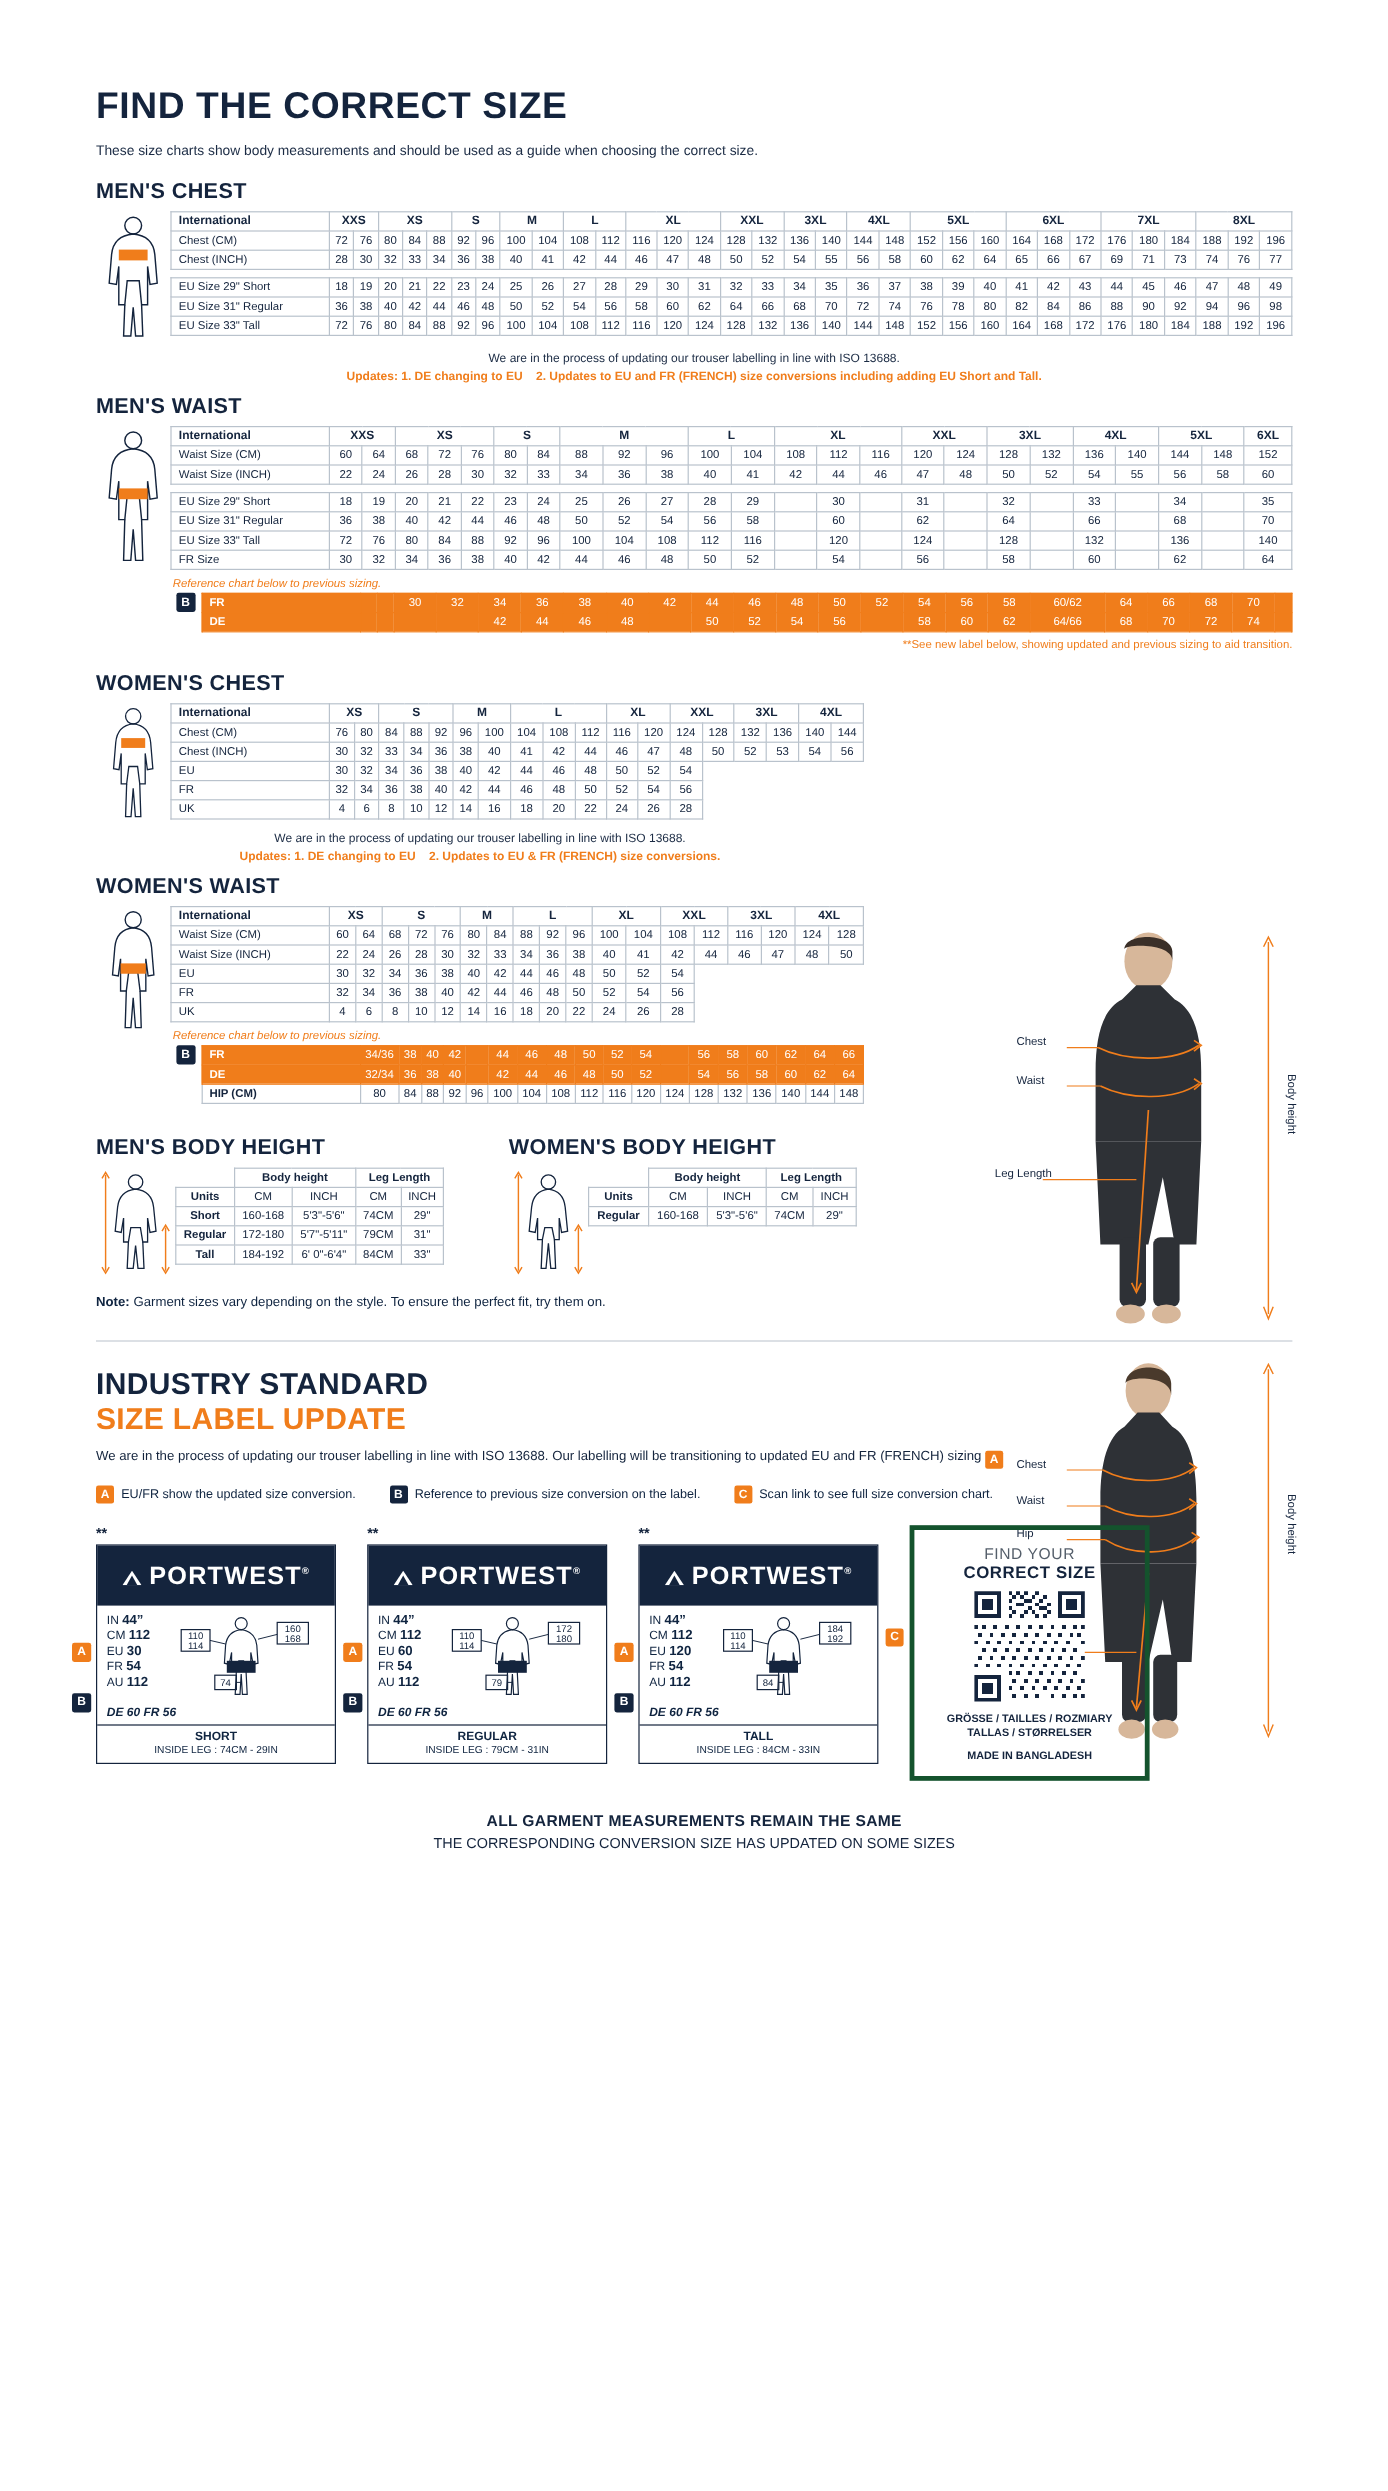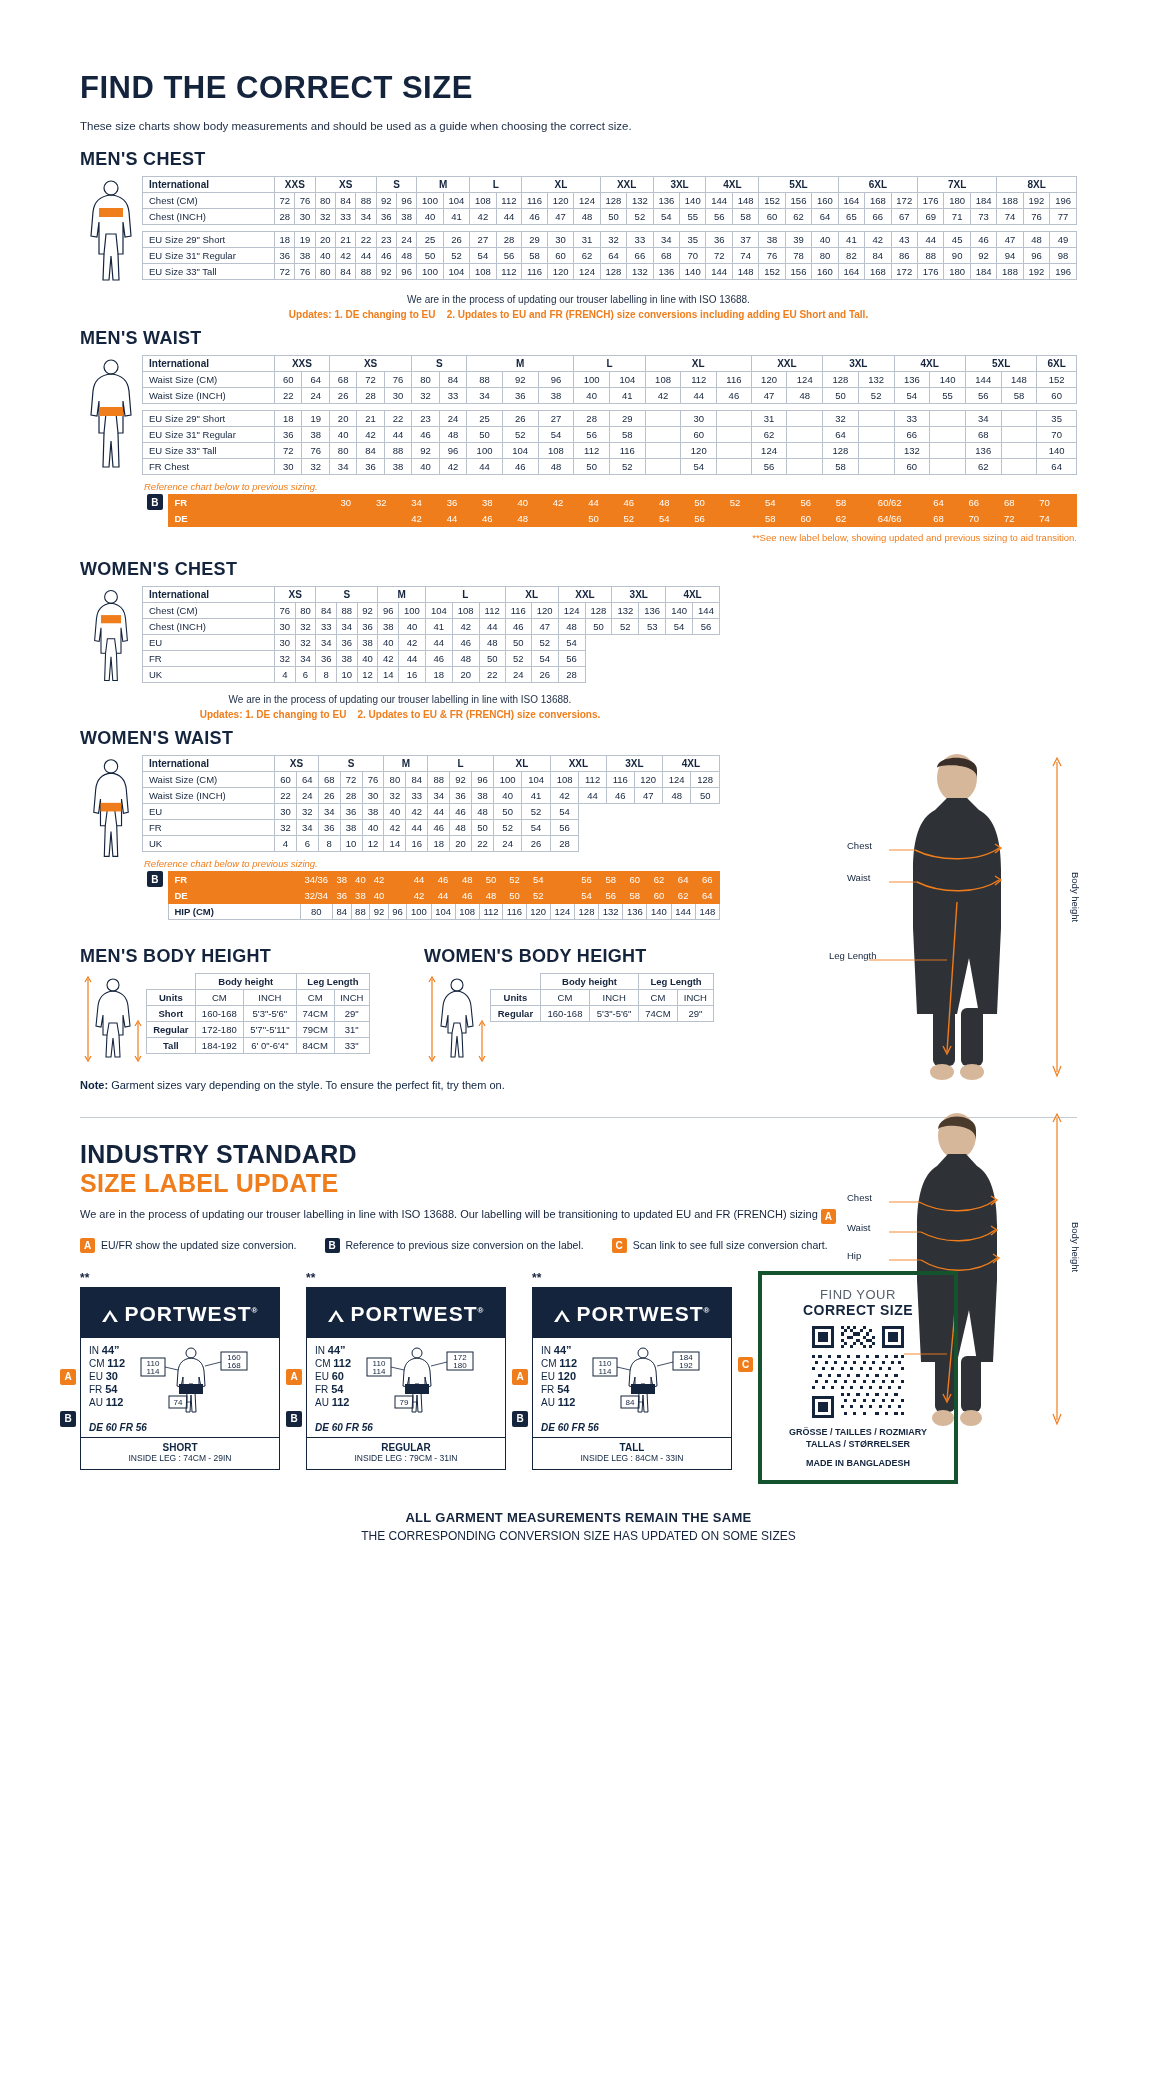--- a/index.html
+++ b/index.html
@@ -68,21 +68,21 @@
     border:1px solid #b9c2cc; padding:2px 4px; text-align:center; height:16px;
     font-weight:normal; color:#14243d;
   }
   table.bh th { font-weight:bold; }
   table.bh td.rowlbl, table.bh th.rowlbl { font-weight:bold; }
 
   
   .fig svg { display:block; }
 
   
-  .models { position:absolute; right:78px; top:752px; width:250px; }
+  .models { position:absolute; right:78px; top:775px; width:250px; }
   .model-block { position:relative; margin-bottom:18px; }
   .ann { position:absolute; font-size:9.5px; color:#14243d; }
   .bodyheight-label {
     position:absolute; right:-4px; font-size:9.5px; color:#14243d;
     writing-mode:vertical-rl; text-orientation:mixed;
   }
 
   
   .divider { border-top:1px solid #c5ccd4; margin:26px 0 22px 0; }
 
@@ -111,21 +111,21 @@
   
   .labels { display:flex; gap:26px; align-items:flex-start; }
   .label-card { position:relative; width:200px; }
   .stars { color:#14243d; font-weight:bold; font-size:12px; margin-bottom:2px; }
   .label-box { border:1px solid #14243d; background:#fff; }
   .label-head {
     background:#14243d; color:#fff; text-align:center; padding:14px 0 12px 0;
   }
   .brand { font-size:21px; font-weight:bold; letter-spacing:1px; position:relative; display:inline-block; }
   .brand .reg { font-size:8px; vertical-align:super; }
-  .label-body { padding:6px 8px 4px 8px; display:flex; gap:10px; }
+  .label-body { padding:6px 8px 4px 8px; display:flex; gap:20px; }
   .spec { font-size:10px; line-height:13px; }
   .spec b { font-weight:bold; }
   .spec .big { font-size:11px; font-weight:bold; }
   .de-row { font-size:10px; font-style:italic; font-weight:bold; padding:2px 8px 4px 8px; }
   .label-foot { border-top:1px solid #14243d; text-align:center; padding:4px 0 6px 0; }
   .label-foot .ft1 { font-size:10px; font-weight:bold; }
   .label-foot .ft2 { font-size:8.5px; }
   .side-badge { position:absolute; left:-20px; width:16px; height:16px; }
 
   .qr-card { width:200px; border:4px solid #14532d; text-align:center; padding:12px 10px; }
@@ -532,21 +532,21 @@
               <td colspan="1"></td>
               <td colspan="1">128</td>
               <td colspan="1"></td>
               <td colspan="1">132</td>
               <td colspan="1"></td>
               <td colspan="1">136</td>
               <td colspan="1"></td>
               <td colspan="1">140</td>
             </tr>
             <tr>
-              <td class="lbl">FR Chest</td>
+              <td class="lbl">FR Size</td>
               <td colspan="1">30</td>
               <td colspan="1">32</td>
               <td colspan="1">34</td>
               <td colspan="1">36</td>
               <td colspan="1">38</td>
               <td colspan="1">40</td>
               <td colspan="1">42</td>
               <td colspan="1">44</td>
               <td colspan="1">46</td>
               <td colspan="1">48</td>

